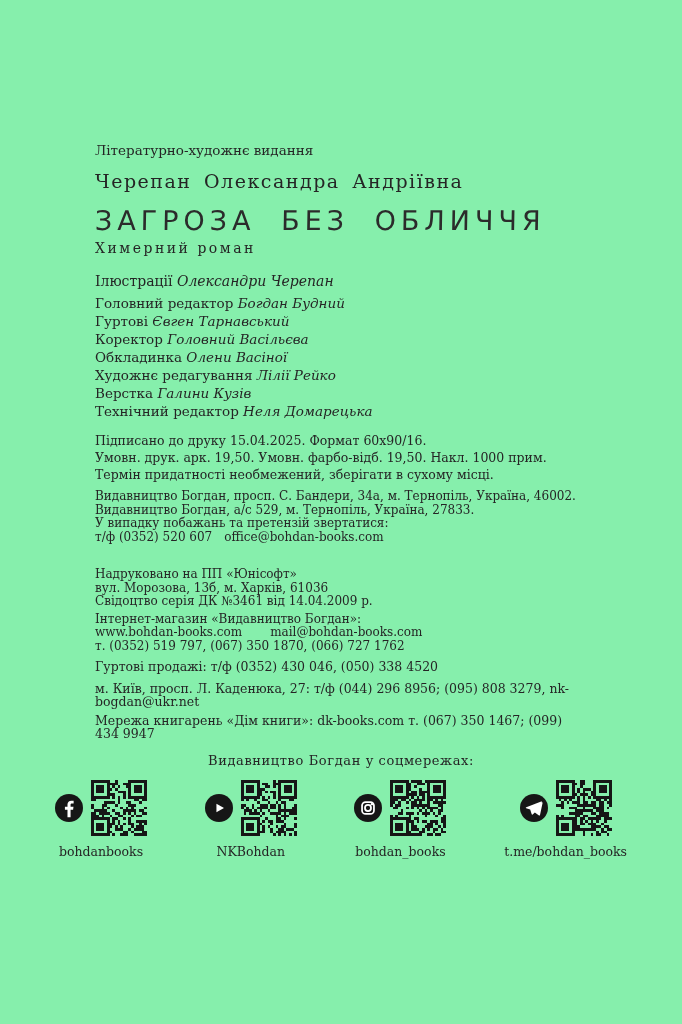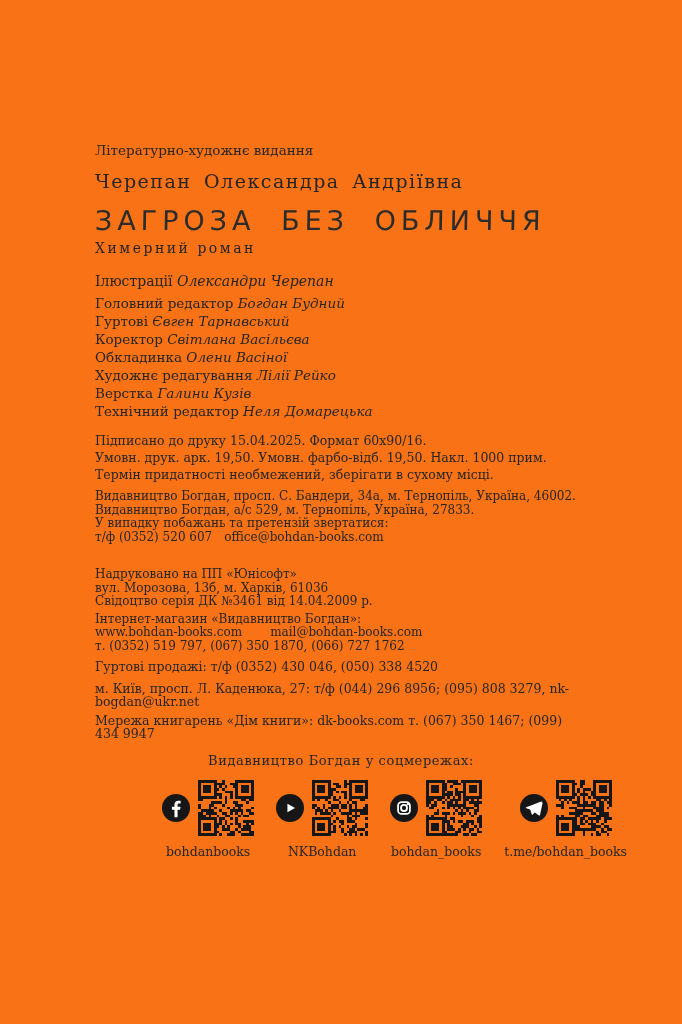--- a/index.html
+++ b/index.html
@@ -1,16 +1,16 @@
 <!DOCTYPE html>
 <html><head>
 <meta charset="utf-8">
 <style>
   html,body{margin:0;padding:0;background:#ffffff;}
-  .page{position:relative;width:682px;height:1024px;background:#f97316;overflow:hidden;
+  .page{position:relative;width:682px;height:1024px;background:#86efac;overflow:hidden;
         font-family:"DejaVu Serif", serif;color:#252525;}
   .content{position:absolute;left:95px;top:142px;width:492px;}
 
   .edition-note{font-size:13.5px;}
   .author{font-size:19px;margin-top:12px;letter-spacing:1.5px;word-spacing:5px;}
   .book-title{margin-top:13px;font-family:"DejaVu Sans", sans-serif;font-weight:400;
               font-size:27px;letter-spacing:5px;word-spacing:12px;color:#2b2b2b;
               transform:skewX(-1deg);transform-origin:left;}
   .subtitle{margin-top:4px;font-size:14px;letter-spacing:2.5px;}
 
@@ -24,21 +24,21 @@
   .address{margin-top:7px;}
   .printed-at{margin-top:24px;}
   .online-store{margin-top:4px;}
   .wholesale{margin-top:7px;font-size:12.5px;}
   .kyiv-office{margin-top:8px;font-size:12.5px;}
   .bookstore-network{margin-top:5px;font-size:12.5px;}
   .gap-sm{margin-left:12px;}
   .gap-lg{margin-left:28px;}
 
   .social-heading{margin-top:12px;text-align:center;font-size:13px;letter-spacing:0.6px;}
-  .social-row{margin-top:12px;display:flex;justify-content:flex-end;gap:22px;margin-left:-40px;margin-right:-40px;}
+  .social-row{margin-top:12px;display:flex;justify-content:space-between;gap:22px;margin-left:-40px;margin-right:-40px;}
   .social-group{display:flex;flex-direction:column;align-items:center;}
   .social-pair{display:flex;align-items:center;gap:8px;}
   .sicon{width:28px;height:28px;display:block;}
   .sicon svg{width:28px;height:28px;display:block;}
   .qr{width:56px;height:56px;display:block;}
   .social-label{margin-top:8px;font-size:12.5px;text-align:center;white-space:nowrap;}
 </style>
 </head>
 <body>
 
@@ -51,21 +51,21 @@
     <div class="subtitle">Химерний роман</div>
 
     <div class="illustration-credit">
       <span>Ілюстрації</span>
       <span class="name">Олександри Черепан</span>
     </div>
 
     <div class="credits">
       <div class="credit-line"><span>Головний редактор</span> <span class="name">Богдан Будний</span></div>
       <div class="credit-line"><span>Гуртові</span> <span class="name">Євген Тарнавський</span></div>
-      <div class="credit-line"><span>Коректор</span> <span class="name">Світлана Васільєва</span></div>
+      <div class="credit-line"><span>Коректор</span> <span class="name">Головний Васільєва</span></div>
       <div class="credit-line"><span>Обкладинка</span> <span class="name">Олени Васіної</span></div>
       <div class="credit-line"><span>Художнє редагування</span> <span class="name">Лілії Рейко</span></div>
       <div class="credit-line"><span>Верстка</span> <span class="name">Галини Кузів</span></div>
       <div class="credit-line"><span>Технічний редактор</span> <span class="name">Неля Домарецька</span></div>
     </div>
 
     <div class="block print-info">
       <div>Підписано до друку 15.04.2025. Формат 60х90/16.</div>
       <div>Умовн. друк. арк. 19,50. Умовн. фарбо-відб. 19,50. Накл. 1000 прим.</div>
       <div>Термін придатності необмежений, зберігати в сухому місці.</div>

